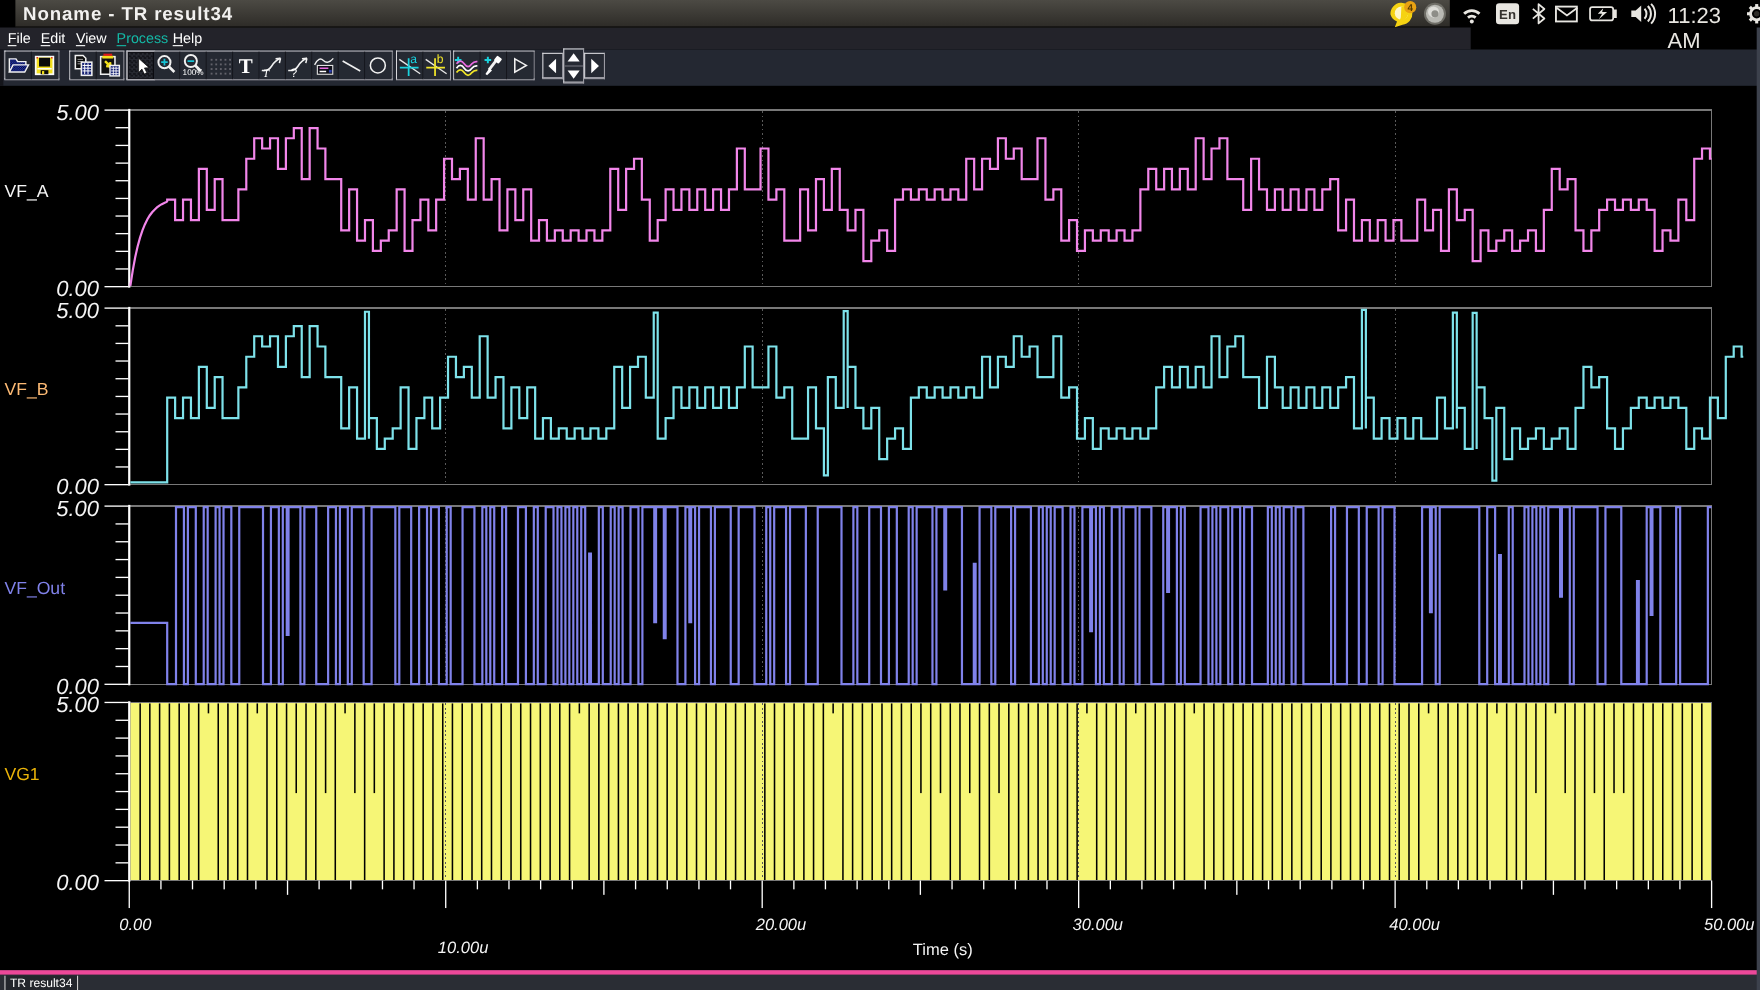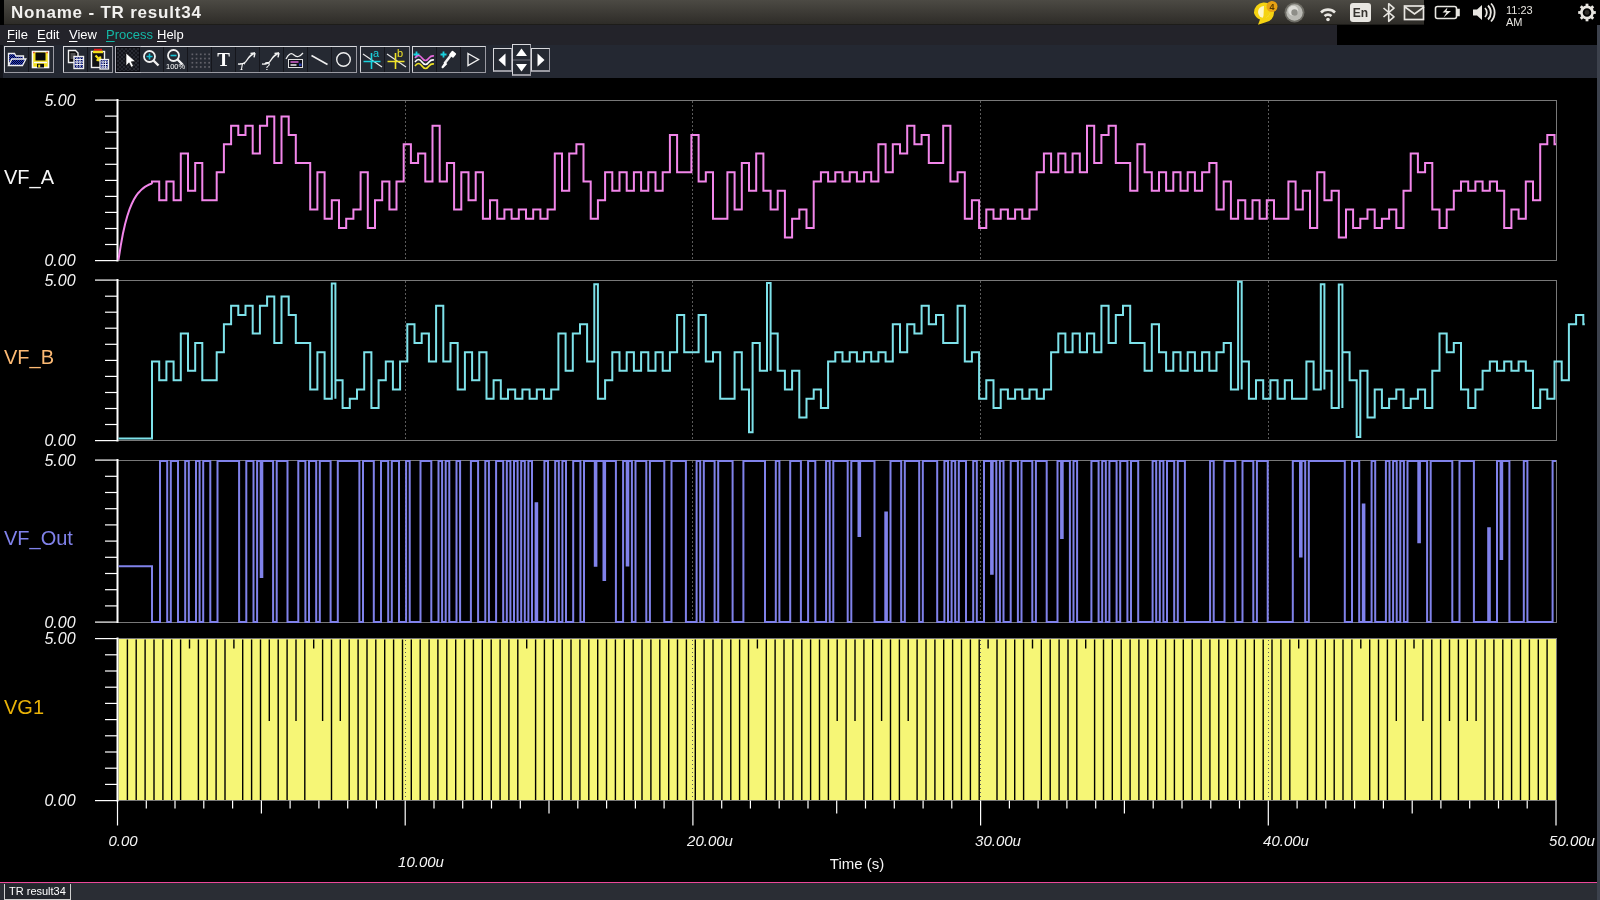--- a/index.html
+++ b/index.html
@@ -1,38 +1,38 @@
 <!DOCTYPE html>
 <html><head>
 <meta charset="utf-8">
 <style>
 *{margin:0;padding:0;box-sizing:border-box}
 html,body{width:1600px;height:900px;overflow:hidden;background:#000;font-family:"Liberation Sans",sans-serif}
 #root{position:absolute;left:0;top:0;width:1600px;height:900px;background:#000}
 
-#panel{position:absolute;left:4px;top:0;width:1420px;height:25px;background:linear-gradient(#4c4a44,#3a3833 60%,#2e2c28);border-bottom:1px solid #1d1c19}
+#panel{position:absolute;left:14px;top:0;width:1304px;height:25px;background:linear-gradient(#4c4a44,#3a3833 60%,#2e2c28);border-bottom:1px solid #1d1c19}
 #title{position:absolute;left:7px;top:3px;font-size:17px;font-weight:bold;color:#f2f1ef;letter-spacing:0.8px}
-#clock{position:absolute;left:1502px;top:4px;font-size:11px;color:#e8e6e1}
+#clock{position:absolute;left:1502px;top:4px;font-size:20px;color:#e8e6e1}
 
 #menubar{position:absolute;left:0;top:25px;width:1337px;height:20px;background:#23232a}
 .mi{position:absolute;top:2px;font-size:13px;color:#fff}
 .mi u{text-decoration:underline;text-underline-offset:2px}
 
 #toolbar{position:absolute;left:0;top:45px;width:1600px;height:33px;background:#242832}
 .tg{position:absolute;top:1px;height:27px;border:1px solid #d8d8dc;border-bottom:2px solid #9a9aa2;border-right-color:#9a9aa2;background:#252932;display:flex}
 .tb{width:24px;height:25px;border-right:1px solid #15161c;position:relative;background:#252932}
 .tb:last-child{border-right:none}
 .tb svg{position:absolute;left:0;top:0}
 .tbp{background:repeating-conic-gradient(#14151b 0% 25%, #272931 0% 50%) 0 0/4px 4px;border:1px solid #0a0a10;outline:1px solid #b2b2ba}
 
-.ylab{position:absolute;font-size:16px;font-style:italic;color:#f4f4f4;text-align:center;width:60px}
-.clab{position:absolute;left:4px;font-size:20px}
+.ylab{position:absolute;font-size:20px;font-style:italic;color:#f4f4f4;text-align:right;width:60px}
+.clab{position:absolute;left:4px;font-size:16px}
 .xlab{position:absolute;font-size:15px;font-style:italic;color:#f4f4f4;text-align:center;width:80px}
 
-#tabbar{position:absolute;left:0;top:882px;width:1600px;height:18px;background:#2a2d34;border-top:1px solid #ec4899}
+#tabbar{position:absolute;left:0;top:882px;width:1600px;height:18px;background:#2a2d34;border-top:4px solid #ec4899}
 #tab{position:absolute;left:4px;top:1px;height:16px;background:#23262c;border:1px solid #cfcfcf;border-top:none;color:#fff;font-size:11px;padding:1px 4px 0 4px}
 #rborder{position:absolute;left:1597px;top:25px;width:3px;height:875px;background:#3c414c}
 </style>
 </head>
 <body>
 <div id="root">
 <svg width="1600" height="900" viewBox="0 0 1600 900" style="position:absolute;left:0;top:0">
 <rect x="118.5" y="638.5" width="1437.5" height="162" fill="#f6f676"></rect>
 <path d="M 117.5 100 H 1556 V 260.5 H 117.5" fill="none" stroke="#787878" stroke-width="1" shape-rendering="crispEdges"></path>
       <line x1="405.2" y1="101" x2="405.2" y2="259.5" stroke="#5a5a5a" stroke-width="1" stroke-dasharray="1.5 2.5" shape-rendering="crispEdges"></line>

